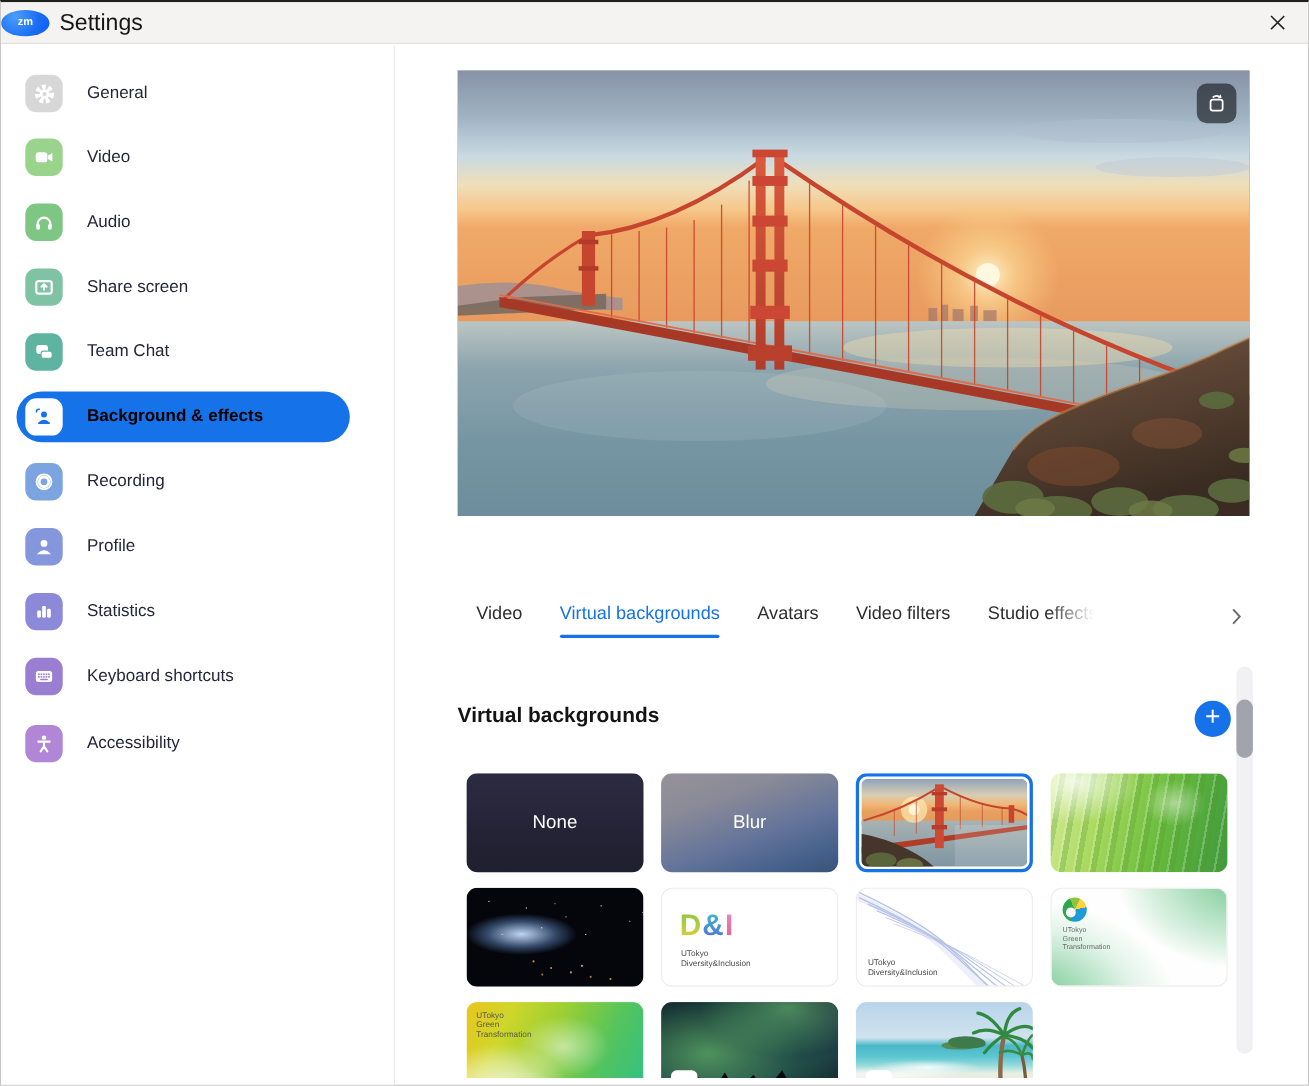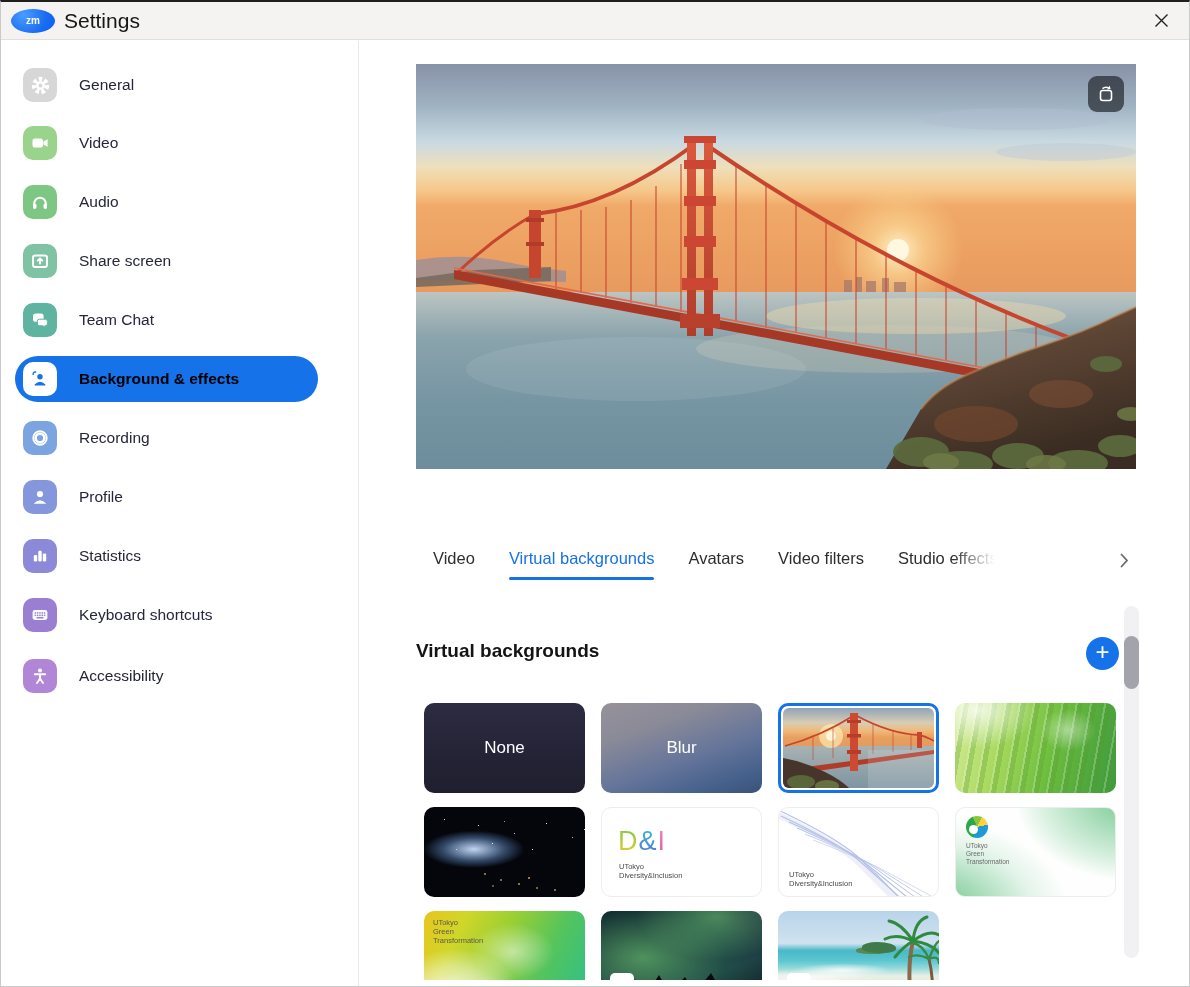--- a/index.html
+++ b/index.html
@@ -6,21 +6,21 @@
   html,body { width:1190px; height:987px; }
   body {
     font-family:"Liberation Sans","DejaVu Sans",sans-serif;
     position:relative; background:#fff; overflow:hidden;
     border:1px solid #c9c9c9; border-top:2px solid #1f1f1f;
   }
 
   
   .titlebar { position:absolute; left:0; top:0; width:1190px; height:38px;
     background:#f4f3f1; border-bottom:1px solid #e2e0de; display:flex; align-items:center; }
-  .zm-logo { width:44px; height:24px; border-radius:50%; margin-left:10px;
+  .zm-logo { width:44px; height:24px; border-radius:50%; 
     background:radial-gradient(circle at 30% 25%, #4a9dff 0%, #1a6df0 60%, #0b5cff 100%);
     color:#fff; font-size:10px; font-weight:bold; display:flex; align-items:center; justify-content:center; }
   .win-title { margin-left:9px; font-size:21px; color:#161616; }
   .close-btn { position:absolute; right:8px; top:0; width:44px; height:37px;
     display:flex; align-items:center; justify-content:center; cursor:pointer; }
 
   
   .sidebar { position:absolute; left:0; top:39px; width:358px; height:948px;
     background:#fff; border-right:1px solid #e8e8e8; }
   .side-item { position:absolute; left:14px; width:303px; height:46px; border-radius:23px;
@@ -88,21 +88,21 @@
   .t-earth { background:
     radial-gradient(70px 26px at 31% 47%, rgba(200,225,255,.95), rgba(120,170,240,.4) 45%, rgba(0,0,0,0) 72%),
     radial-gradient(200% 195% at 40% 218%, #0e1522 0 55.4%, #2b4f7e 56.4%, #85b5e8 57.2%, #c4e2ff 57.7%, rgba(5,8,16,0) 58.6%),
     #04060c; }
   .t-earth .stars { position:absolute; width:1px; height:1px; background:#fff; left:20px; top:12px; opacity:.9;
     box-shadow:34px 6px #fff, 70px 14px #cfe0ff, 102px 4px #fff, 128px 18px #bcd, 48px 24px #fff,
     12px 30px #cde, 88px 30px #fff, 140px 10px #fff, 60px 2px #9ab; }
   .t-earth .lights { position:absolute; width:2px; height:2px; border-radius:50%; background:#e0a55e;
     left:60px; top:66px; opacity:.85;
     box-shadow:16px 6px #d99c52, 34px 10px #e8b06a, 52px 14px #c98c4a, 70px 16px #e0a55e, 8px 12px #b77f44, 44px 4px #eab878; }
-  .t-dni-letters { position:absolute; left:16px; top:18px; font-size:27px; font-weight:normal; letter-spacing:1px; }
+  .t-dni-letters { position:absolute; left:16px; top:18px; font-size:27px; font-weight:bold; letter-spacing:1px; }
   .t-dni-letters .l1 { background:linear-gradient(180deg,#7ec84a,#e8d02e); -webkit-background-clip:text; background-clip:text; color:transparent; }
   .t-dni-letters .l2 { background:linear-gradient(180deg,#3fc0c8,#4a6ede); -webkit-background-clip:text; background-clip:text; color:transparent; }
   .t-dni-letters .l3 { background:linear-gradient(180deg,#ef8bc0,#e05a9a); -webkit-background-clip:text; background-clip:text; color:transparent; }
   .utext { position:absolute; font-size:7.5px; line-height:9px; color:#4a4a4a; }
   .t-greencurve { background:
     radial-gradient(160px 115px at 110% -12%, rgba(80,185,115,.8), rgba(150,215,170,.35) 55%, rgba(255,255,255,0) 72%),
     radial-gradient(190px 125px at -18% 118%, rgba(65,180,105,.85), rgba(165,220,185,.3) 55%, rgba(255,255,255,0) 74%),
     #fdfefd; }
   .gx-logo { position:absolute; left:10px; top:8px; width:22px; height:22px; border-radius:50%;
     background:conic-gradient(from 200deg, #2aa84a 0 38%, #8cc63f 38% 52%, #ffd23e 52% 66%, #1e9bd7 66% 100%); }

